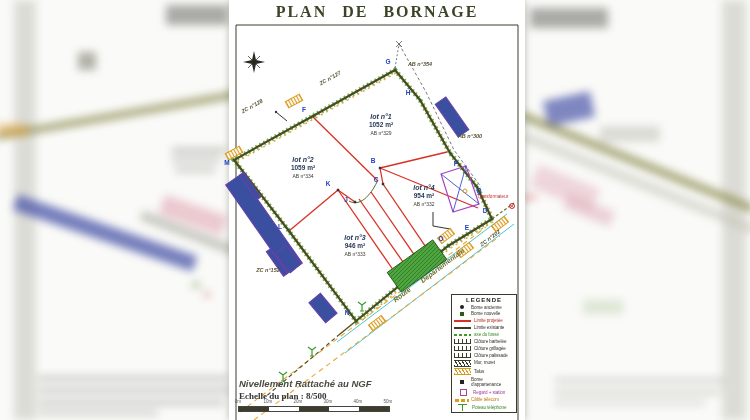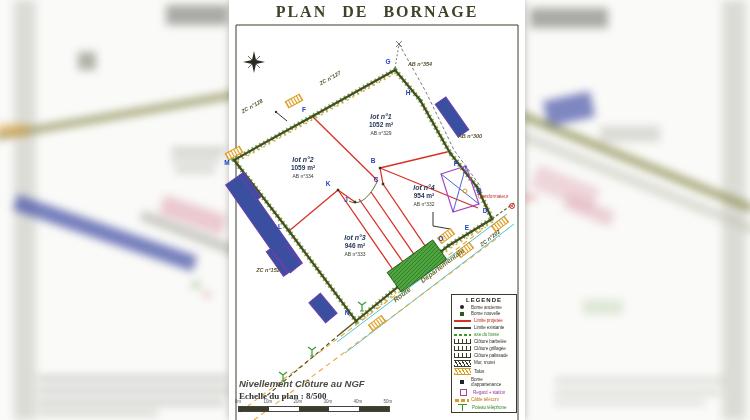--- a/index.html
+++ b/index.html
@@ -341,21 +341,21 @@
         <div class="leg-row">
           <span class="leg-sym" style="width: 9px; height: 6px; border-top: 1.6px solid rgb(58, 154, 48); background: linear-gradient(90deg, transparent 0px, transparent 3.6px, rgb(58, 154, 48) 3.6px, rgb(58, 154, 48) 5.2px, transparent 5.2px); margin: 0px 5px 0px 4px;"></span>
           <span class="leg-label" style="color: rgb(58, 138, 48);">Poteau téléphone</span>
         </div>
         <div class="leg-row">
           <span class="leg-label" style="color: rgb(192, 48, 32);">Arrivée d'eau + vanne</span>
         </div>
       </div>
 </div>
 
-<div id="footer-line1">Nivellement Clôture au NGF</div>
+<div id="footer-line1">Nivellement Rattaché au NGF</div>
 <div id="footer-line2">Echelle du plan : 8/500</div>
 <div id="scalebar">
       <div style="width: 30px; background: rgb(60, 60, 40);"></div>
       <div style="width: 30px; background: rgb(255, 255, 255);"></div>
       <div style="width: 30px; background: rgb(60, 60, 40);"></div>
       <div style="width: 30px; background: rgb(255, 255, 255);"></div>
       <div style="width: 30px; background: rgb(60, 60, 40);"></div>
     </div>
 <div id="scale-ticks" class="abs" style="left:238px;top:399px;width:160px;height:8px;">
       <span class="scale-tick" style="left: 0px; top: 0px;">0m</span>

